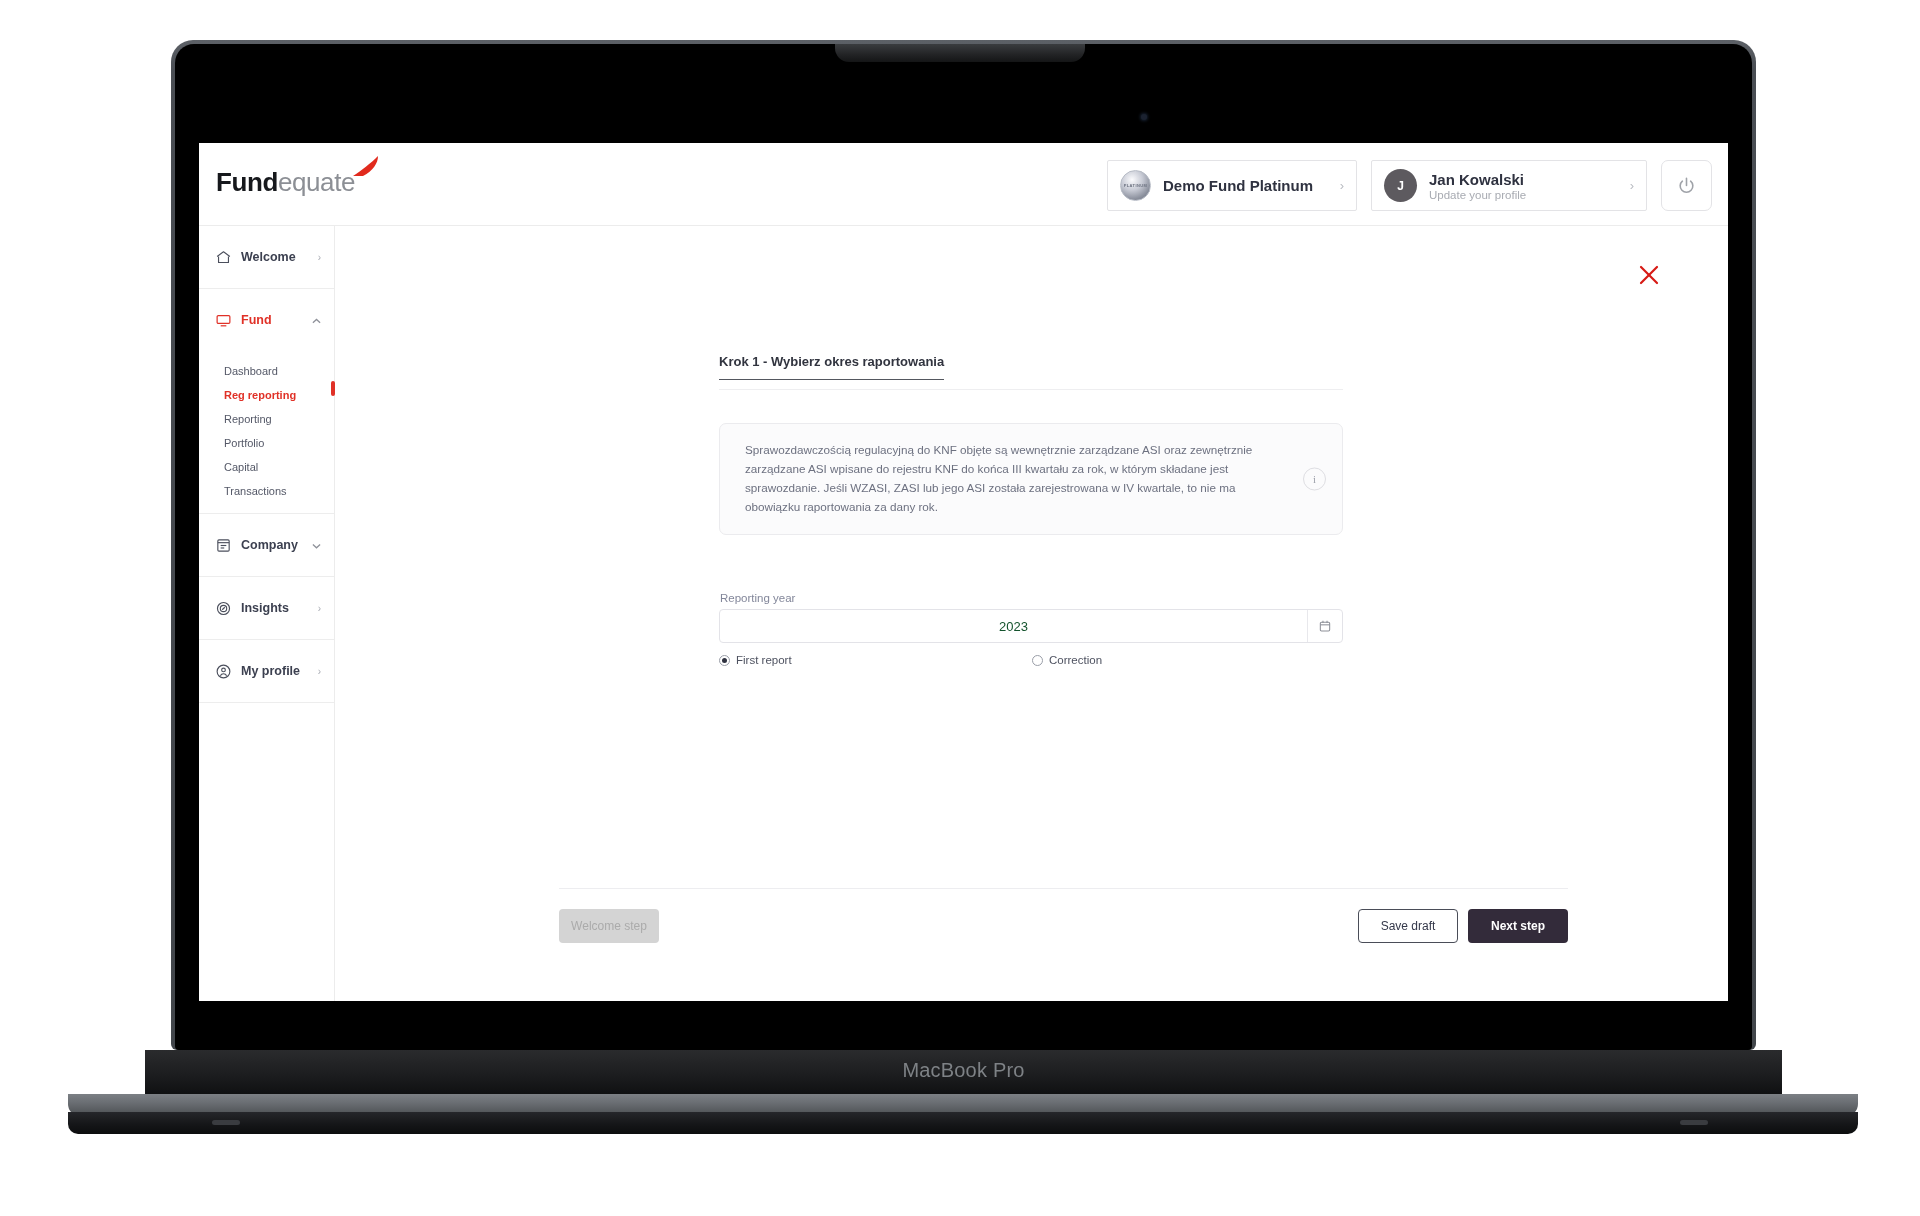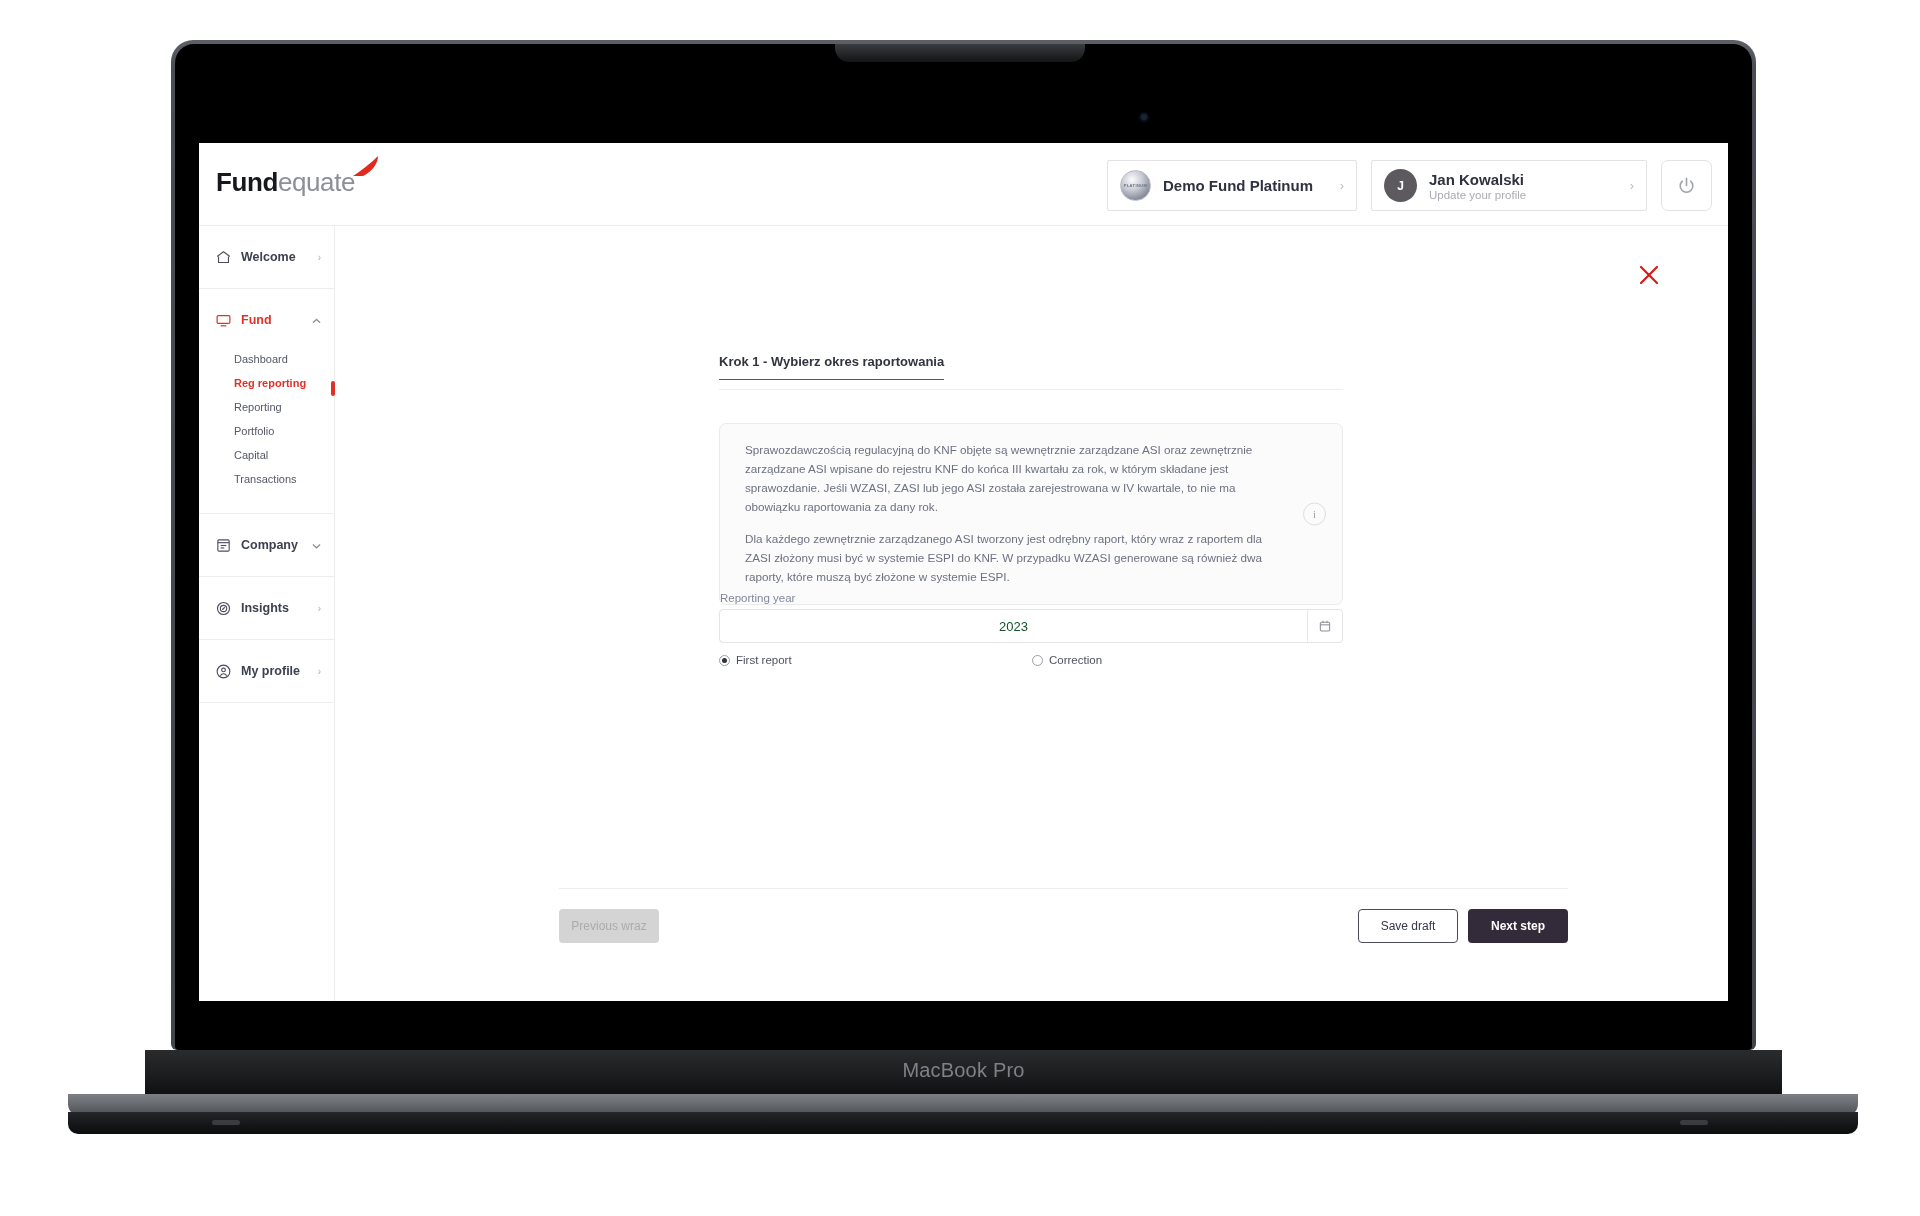--- a/index.html
+++ b/index.html
@@ -164,22 +164,22 @@
     position: relative;
     display: flex; align-items: center;
     height: 62px; padding: 0 13px 0 16px;
     cursor: pointer; gap: 9px;
   }
   .nav-ico { width: 17px; height: 17px; flex: 0 0 auto; display:flex; align-items:center; }
   .nav-label { flex: 1 1 auto; font-size: 12.5px; color: #3c4050; font-weight: 600; white-space: nowrap; }
   .nav-chev { font-size: 10px; color: #a9acb4; }
   .nav-item.active .nav-label { color: #e03127; }
   .nav-sub {
-    display: flex; align-items: flex-start;
-    height: 24px; padding-left: 35px; cursor: pointer;
+    display: flex; align-items: flex-end;
+    height: 24px; padding-left: 25px; cursor: pointer;
     position: relative;
   }
   .nav-sub-label { font-size: 11px; color: #545867; white-space: nowrap; }
   .nav-sub.active .nav-sub-label { color: #e03127; font-weight: 600; }
   .sub-indicator {
     position: absolute; right: -1px; top: 4px;
     width: 4px; height: 15px; border-radius: 2px;
     background: #e03127;
   }
   #subnav-wrap { padding: 2px 0 16px 0; }
@@ -469,21 +469,20 @@
         </svg>
       </div>
 
       <div id="step-title-wrap">
         <span id="step-title">Krok 1 - Wybierz okres raportowania</span>
       </div>
       <div id="title-rule"></div>
 
       <div id="info-box">
         <p class="info-par">Sprawozdawczością regulacyjną do KNF objęte są wewnętrznie zarządzane ASI oraz zewnętrznie zarządzane ASI wpisane do rejestru KNF do końca III kwartału za rok, w którym składane jest sprawozdanie. Jeśli WZASI, ZASI lub jego ASI została zarejestrowana w IV kwartale, to nie ma obowiązku raportowania za dany rok.</p>
-        <p class="info-par">Dla każdego zewnętrznie zarządzanego ASI tworzony jest odrębny raport, który wraz z raportem dla ZASI złożony musi być w systemie ESPI do KNF. W przypadku WZASI generowane są również dwa raporty, które muszą być złożone w systemie ESPI.</p>
         <div id="info-icon">i</div>
       </div>
 
       <div id="field-label">Reporting year</div>
 
       <div id="year-field">
         <div id="year-value">2023</div>
         <div id="year-cal-btn">
           <svg width="14" height="14" viewBox="0 0 24 24" fill="none" stroke="#8d9098" stroke-width="1.8" stroke-linejoin="round">
             <rect x="4" y="5.5" width="16" height="15" rx="2"></rect>
@@ -500,21 +499,21 @@
           <span class="radio-label">First report</span>
         </div>
         <div class="radio-opt">
           <span class="radio-dot"></span>
           <span class="radio-label">Correction</span>
         </div>
       </div>
 
       <div id="footer-rule"></div>
       <div id="footer-actions">
-        <div class="btn" id="btn-previous">Previous wraz</div>
+        <div class="btn" id="btn-previous">Welcome step</div>
         <div class="btn" id="btn-save">Save draft</div>
         <div class="btn" id="btn-next">Next step</div>
       </div>
 
     </div>
 
   </div>
 
   <div id="laptop-deck">
     <div id="macbook-label">MacBook Pro</div>

